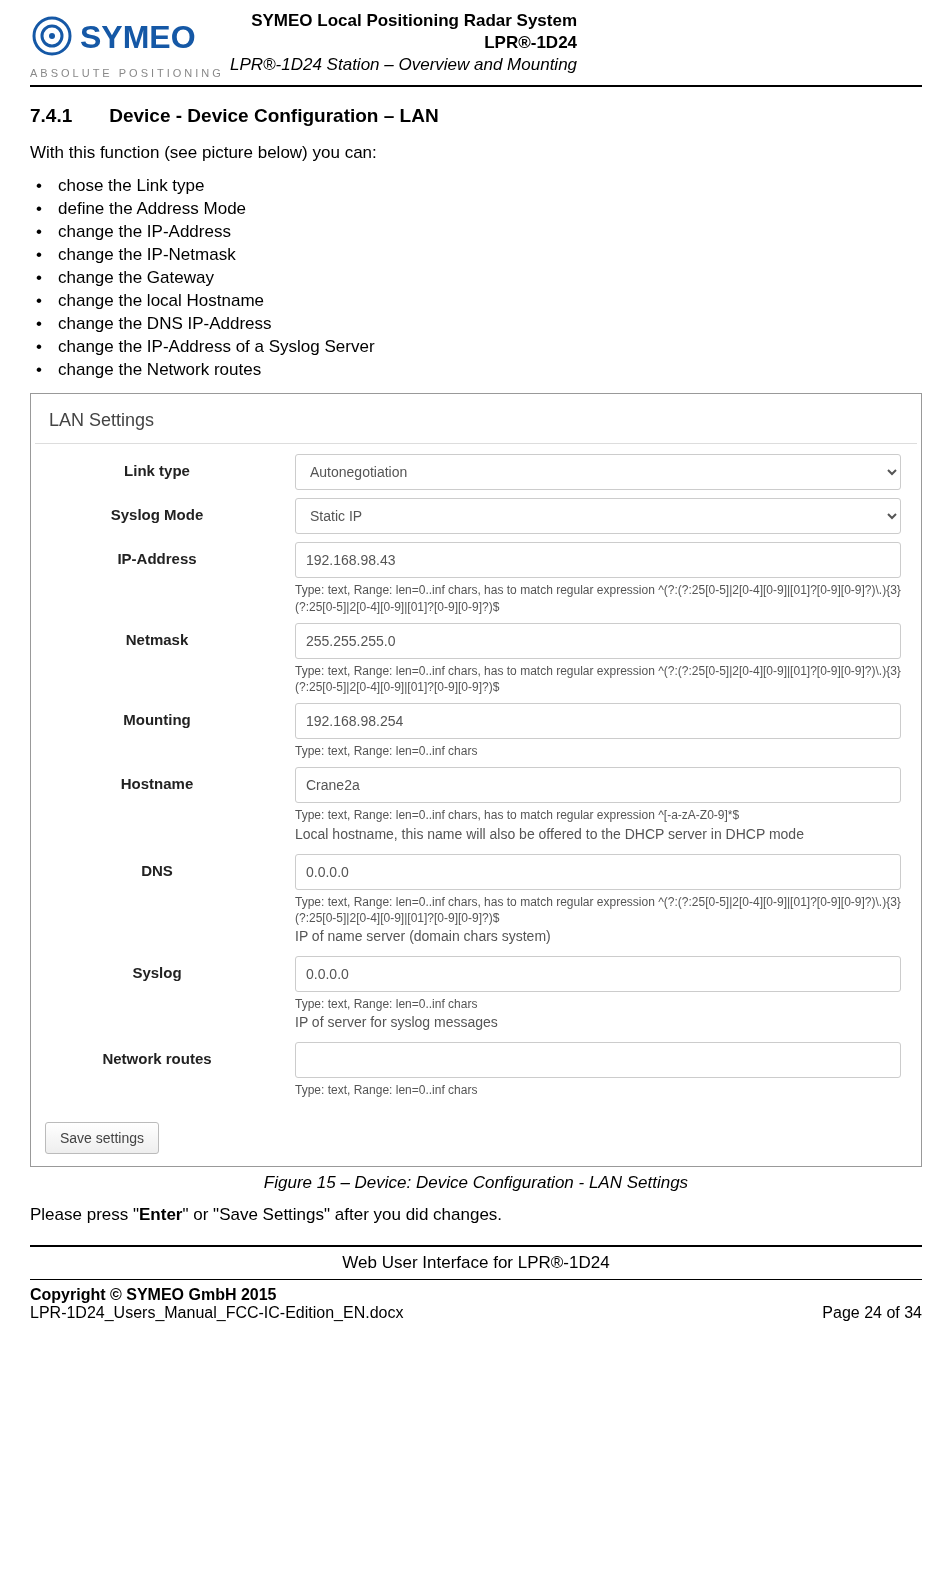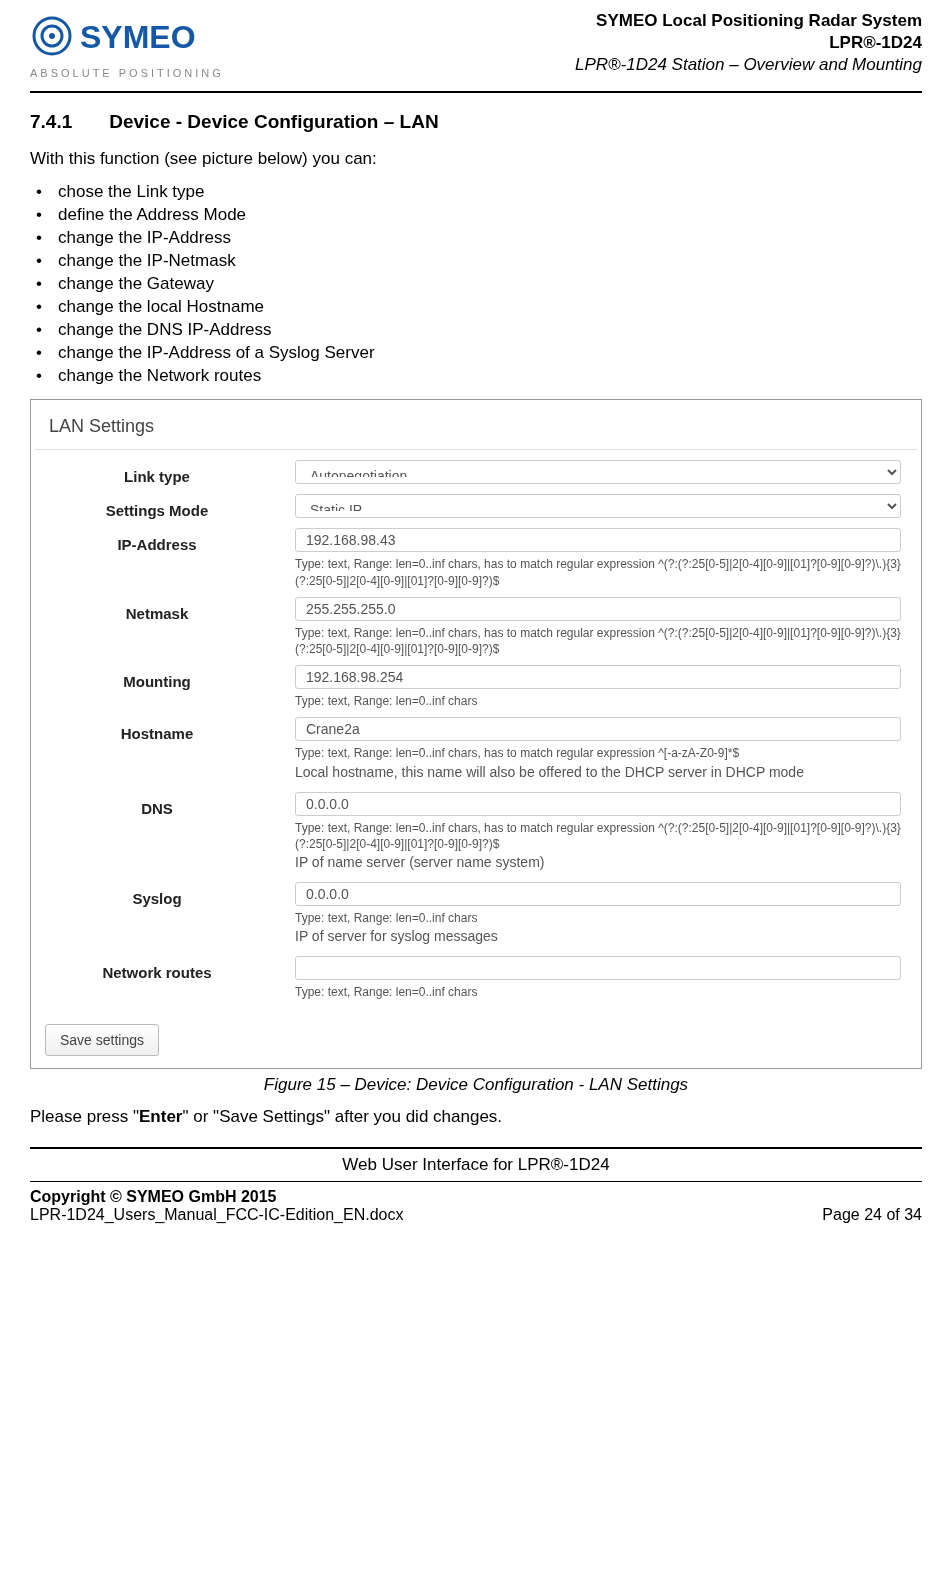--- a/index.html
+++ b/index.html
@@ -6,24 +6,23 @@
   body {
     font-family: Arial, Helvetica, sans-serif;
     width: 952px;
     background: #fff;
     color: #000;
     font-size: 17px;
     padding: 10px 30px 20px 30px;
   }
   .header-bar {
     display: flex;
-    justify-content: space-between;
     align-items: flex-start;
     border-bottom: 2px solid #000;
-    padding-bottom: 12px;
+    padding-bottom: 6px;
     margin-bottom: 18px;
   }
   .logo-block { display: flex; flex-direction: column; }
   .logo-svg { width: 200px; height: 55px; }
   .tagline { font-size: 11px; letter-spacing: 3px; color: #888; margin-top: 2px; }
   .header-right { text-align: right; font-size: 17px; line-height: 1.3; }
   .header-right .bold { font-weight: bold; }
   .header-right .italic { font-style: italic; }
   .section-num { font-weight: bold; font-size: 19px; margin-bottom: 16px; }
   .intro { margin-bottom: 12px; }
@@ -51,21 +50,21 @@
     text-align: center;
     font-weight: bold;
     font-size: 15px;
     padding-right: 16px;
     padding-top: 8px;
     color: #222;
   }
   .form-row .ctrl { flex: 1; }
   .ctrl select, .ctrl input.txt {
     width: 100%;
-    height: 24px;
+    height: 36px;
     padding: 6px 10px;
     border: 1px solid #ccc;
     border-radius: 3px;
     font-size: 14px;
     color: #555;
     background: #fff;
   }
   .ctrl select { background: #fff; }
   .help { font-size: 12px; color: #555; margin: 4px 0 0 0; line-height: 1.35; }
   .desc { font-size: 14px; color: #555; margin: 2px 0 4px 0; }
@@ -136,21 +135,21 @@
     <div class="form-row">
       <div class="lbl">Link type</div>
       <div class="ctrl">
         <select>
           <option>Autonegotiation</option>
         </select>
       </div>
     </div>
 
     <div class="form-row">
-      <div class="lbl">Settings Mode</div>
+      <div class="lbl">Syslog Mode</div>
       <div class="ctrl">
         <select>
           <option>Static IP</option>
         </select>
       </div>
     </div>
 
     <div class="form-row">
       <div class="lbl">IP-Address</div>
       <div class="ctrl">
@@ -182,21 +181,21 @@
         <div class="help">Type: text, Range: len=0..inf chars, has to match regular expression ^[-a-zA-Z0-9]*$</div>
         <div class="desc">Local hostname, this name will also be offered to the DHCP server in DHCP mode</div>
       </div>
     </div>
 
     <div class="form-row">
       <div class="lbl">DNS</div>
       <div class="ctrl">
         <input class="txt" type="text" value="0.0.0.0" style="">
         <div class="help">Type: text, Range: len=0..inf chars, has to match regular expression ^(?:(?:25[0-5]|2[0-4][0-9]|[01]?[0-9][0-9]?)\.){3}(?:25[0-5]|2[0-4][0-9]|[01]?[0-9][0-9]?)$</div>
-        <div class="desc">IP of name server (server name system)</div>
+        <div class="desc">IP of name server (domain chars system)</div>
       </div>
     </div>
 
     <div class="form-row">
       <div class="lbl">Syslog</div>
       <div class="ctrl">
         <input class="txt" type="text" value="0.0.0.0" style="">
         <div class="help">Type: text, Range: len=0..inf chars</div>
         <div class="desc">IP of server for syslog messages</div>
       </div>

